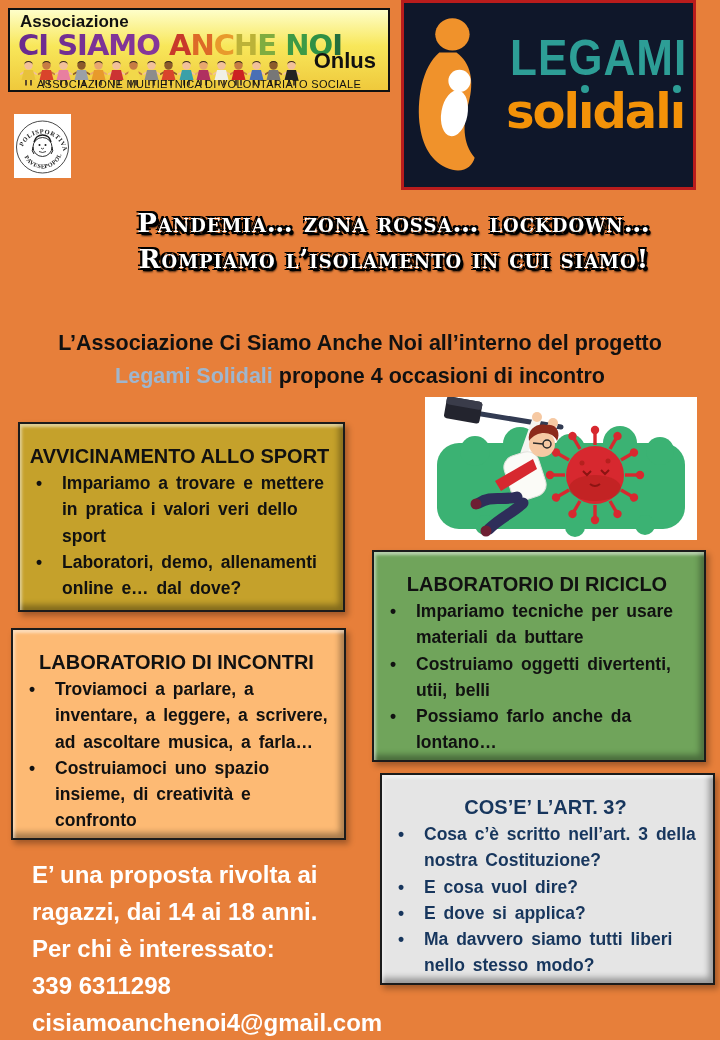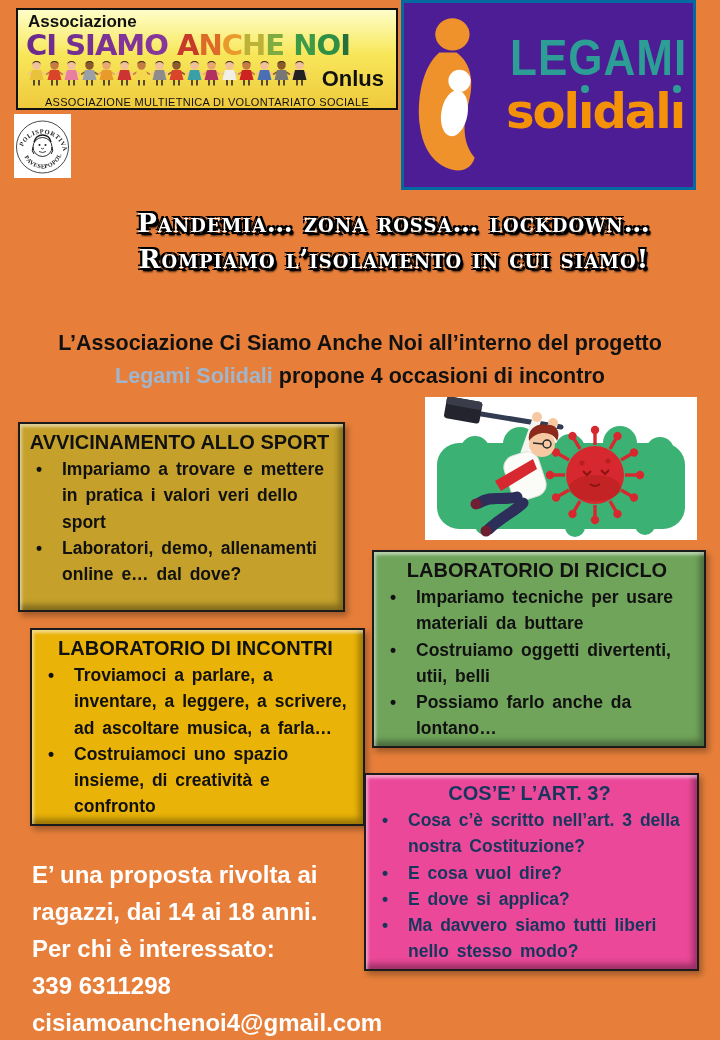--- a/index.html
+++ b/index.html
@@ -1,39 +1,39 @@
 <!DOCTYPE html>
 <html><head>
 <meta charset="utf-8">
 <style>
   html,body{margin:0;padding:0;background:#666;}
   .poster{position:relative;width:720px;height:1040px;background:#E77F3A;overflow:hidden;
           font-family:"Liberation Sans",sans-serif;}
 
   
-  .banner{position:absolute;left:16px;top:8px;width:382px;height:102px;
+  .banner{position:absolute;left:8px;top:8px;width:382px;height:84px;
           background:linear-gradient(180deg,#FEFEC9 0%,#F8E75A 45%,#EFC93C 100%);
           border:2px solid #111;box-sizing:border-box;}
   .assoc{position:absolute;left:10px;top:2px;font-size:17px;font-weight:bold;color:#111;}
   .bigname{position:absolute;left:8px;top:18px;width:368px;font-size:29px;font-weight:bold;
            font-family:"DejaVu Sans",sans-serif;letter-spacing:-1px;white-space:nowrap;}
   .bigname span{white-space:pre;}
   .kids{position:absolute;left:10px;top:50px;display:flex;}
   .kids svg{display:block;margin-right:0.5px;}
   .onlus{position:absolute;right:12px;bottom:16px;font-size:22px;font-weight:bold;color:#111;}
   .caption{position:absolute;left:0;right:0;bottom:0;text-align:center;font-size:11px;
            font-family:Liberation Sans, sans-serif;color:#111;letter-spacing:.3px;}
 
   
   .stamp{position:absolute;left:14px;top:114px;width:57px;height:64px;background:#fff;}
   .stamp svg{display:block;}
 
   
-  .legami{position:absolute;left:401px;top:0;width:295px;height:190px;background:#4c1d95;
-          border:3px solid #0369a1;box-sizing:border-box;}
+  .legami{position:absolute;left:401px;top:0;width:295px;height:190px;background:#0f172a;
+          border:3px solid #b91c1c;box-sizing:border-box;}
   .legami .figure{position:absolute;left:8px;top:8px;}
   .legami .l1{position:absolute;left:106px;top:30px;font-size:44px;font-weight:bold;
               color:#2D9E96;letter-spacing:1px;transform:scaleY(1.12);}
   .legami .l2{position:absolute;left:102px;top:80px;font-size:48px;font-weight:bold;
               font-family:"DejaVu Sans",sans-serif;color:#F39208;letter-spacing:-2px;}
   .legami .idot{position:relative;display:inline-block;}
   .legami .idot::after{content:"";position:absolute;left:50%;transform:translateX(-50%);
               top:2px;width:8px;height:8px;border-radius:50%;background:#2D9E96;}
 
   
@@ -46,31 +46,31 @@
   
   .intro{position:absolute;left:0;top:327px;width:720px;text-align:center;
          font-size:21.5px;line-height:33px;font-weight:bold;color:#111;}
   .intro .hl{color:#9FB6CE;}
 
   
   .box{position:absolute;box-sizing:border-box;border:2px solid #1b1b1b;
        box-shadow:inset 2px 3px 3px rgba(255,255,255,.5),
                   inset -4px -5px 6px rgba(0,0,0,.35),
                   3px 4px 6px rgba(0,0,0,.3);
-       padding:5px 10px 4px 6px;color:#111;}
+       padding:19px 10px 4px 6px;color:#111;}
   .box h2{margin:2px 0 2px 0;text-align:center;font-size:20px;font-weight:bold;
           font-family:"Liberation Sans",sans-serif;}
   .box ul{list-style:none;margin:0;padding:0;font-size:17.5px;font-weight:bold;
           line-height:1.5;word-spacing:3px;}
   .box li{position:relative;padding-left:36px;}
   .box li::before{content:"\2022";position:absolute;left:10px;top:0;}
   .box.sport   {left:18px; top:422px;width:327px;min-height:190px;background:#C5A12B;}
-  .box.incontri{left:30px; top:628px;width:335px;min-height:195px;background:#eab308;}
+  .box.incontri{left:11px; top:628px;width:335px;min-height:195px;background:#fdba74;}
   .box.riciclo {left:372px;top:550px;width:334px;min-height:192px;background:#70A45B;}
-  .box.art3    {left:364px;top:773px;width:335px;min-height:187px;background:#ec4899;color:#17365D;}
+  .box.art3    {left:380px;top:773px;width:335px;min-height:187px;background:#e5e5e5;color:#17365D;}
 
   
   .cartoon{position:absolute;left:425px;top:397px;width:272px;height:143px;background:#fff;}
   .cartoon svg{display:block;}
 
   
   .contact{position:absolute;left:32px;top:856px;font-size:24px;font-weight:bold;
            color:#fff;line-height:37px;}
 </style>
 </head>

